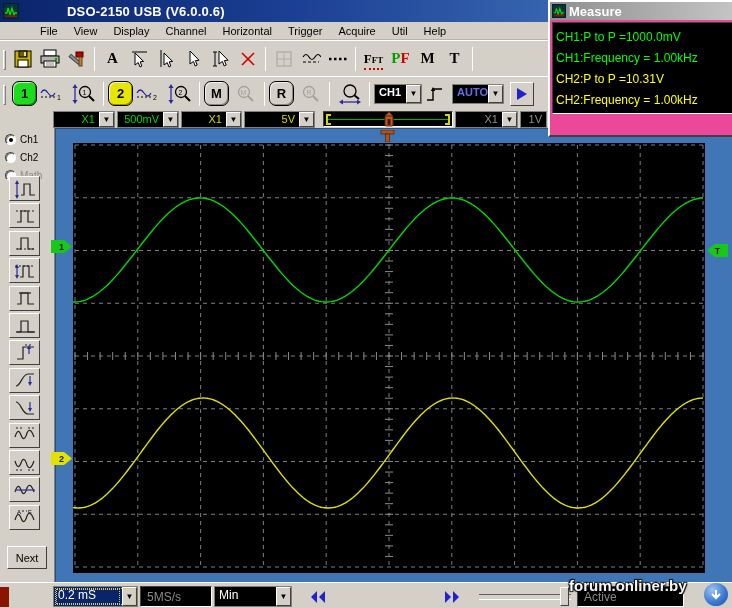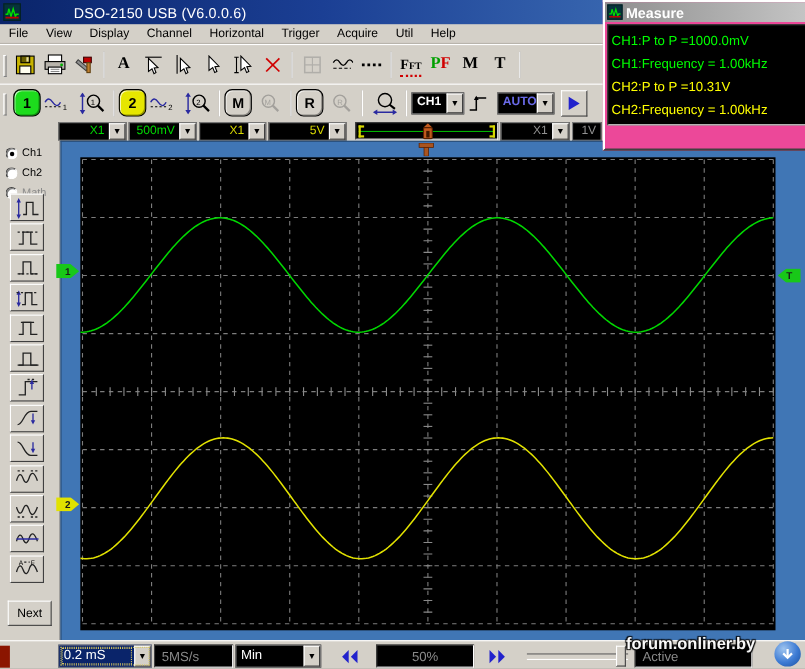--- a/index.html
+++ b/index.html
@@ -5,25 +5,25 @@
   * { box-sizing: border-box; margin: 0; padding: 0; }
   html,body { width: 732px; height: 608px; overflow: hidden; }
   body { font-family: "Liberation Sans", sans-serif; background: #d4d0c8; position: relative; font-size: 11px; color:#000; }
 
   .abs { position: absolute; }
   .raised { border: 1px solid; border-color: #fff #404040 #404040 #fff; background: #d4d0c8; }
   .gripper { width: 3px; height: 20px; border: 1px solid; border-color:#fff #808080 #808080 #fff; margin: 3px 3px 0 3px; }
 
   
   #titlebar { left:0; top:0; width:732px; height:22px; background: linear-gradient(90deg,#0a246a 0%,#1b3f94 40%,#4a7fc1 100%); display:flex; align-items:center; padding-left:3px; }
-  #titlebar .ttl { color:#fff; font-weight:normal; font-size:13px; margin-left:4px; letter-spacing:.2px;padding-left:44px; }
+  #titlebar .ttl { color:#fff; font-weight:bold; font-size:13px; margin-left:4px; letter-spacing:.2px;padding-left:44px; }
   .appicon { width:16px; height:16px; background:#06323a; border:1px solid #042024; display:inline-block; }
 
   
-  #menubar { left:0; top:22px; width:732px; height:18px; display:flex; align-items:center; border-bottom:1px solid #b8b4ac; }
+  #menubar { left:0; top:22px; width:732px; height:18px; display:flex; align-items:center; border-bottom:1px solid #b8b4ac;padding-left:32px; }
   .menu-item { padding: 2px 8px; cursor: default; }
 
   
   .tbrow { left:0; width:732px; background:#d4d0c8; display:flex; align-items:center; border-top:1px solid #fff; }
   #tb1 { top:40px; height:36px; }
   #tb2 { top:76px; height:34px; }
   .tbtn { width:27px; height:27px; display:flex; align-items:center; justify-content:center; background:transparent; }
   .sep { width:1px; height:24px; background:#808080; border-right:1px solid #fff; margin:0 4px; }
   .tletter { font-weight:bold; font-size:15px; font-family:"Liberation Serif", serif; }
   .dis { opacity:.42; filter: grayscale(1); }
@@ -611,21 +611,20 @@
     <span class="ddarrow">▼</span>
   </span>
 
   <span class="scrollbtn" style="left:296px; width:44px;">
     <svg width="16" height="14" viewBox="0 0 16 14">
         <polygon points="7,1 7,13 1,7" fill="#2222cc"></polygon>
         <polygon points="15,1 15,13 9,7" fill="#2222cc"></polygon>
       </svg>
   </span>
 
-  <span class="blackdisp" style="left:342px; width:89px; justify-content:center;">50%</span>
 
   <span class="scrollbtn" style="left:433px; width:38px;">
     <svg width="16" height="14" viewBox="0 0 16 14">
         <polygon points="1,1 1,13 7,7" fill="#2222cc"></polygon>
         <polygon points="9,1 9,13 15,7" fill="#2222cc"></polygon>
       </svg>
   </span>
 
   <span class="abs" style="left:477px; top:3px; width:96px; height:21px;">
     <span class="abs" style="left:2px; right:2px; top:8px; height:1px; background:#606060;"></span>

